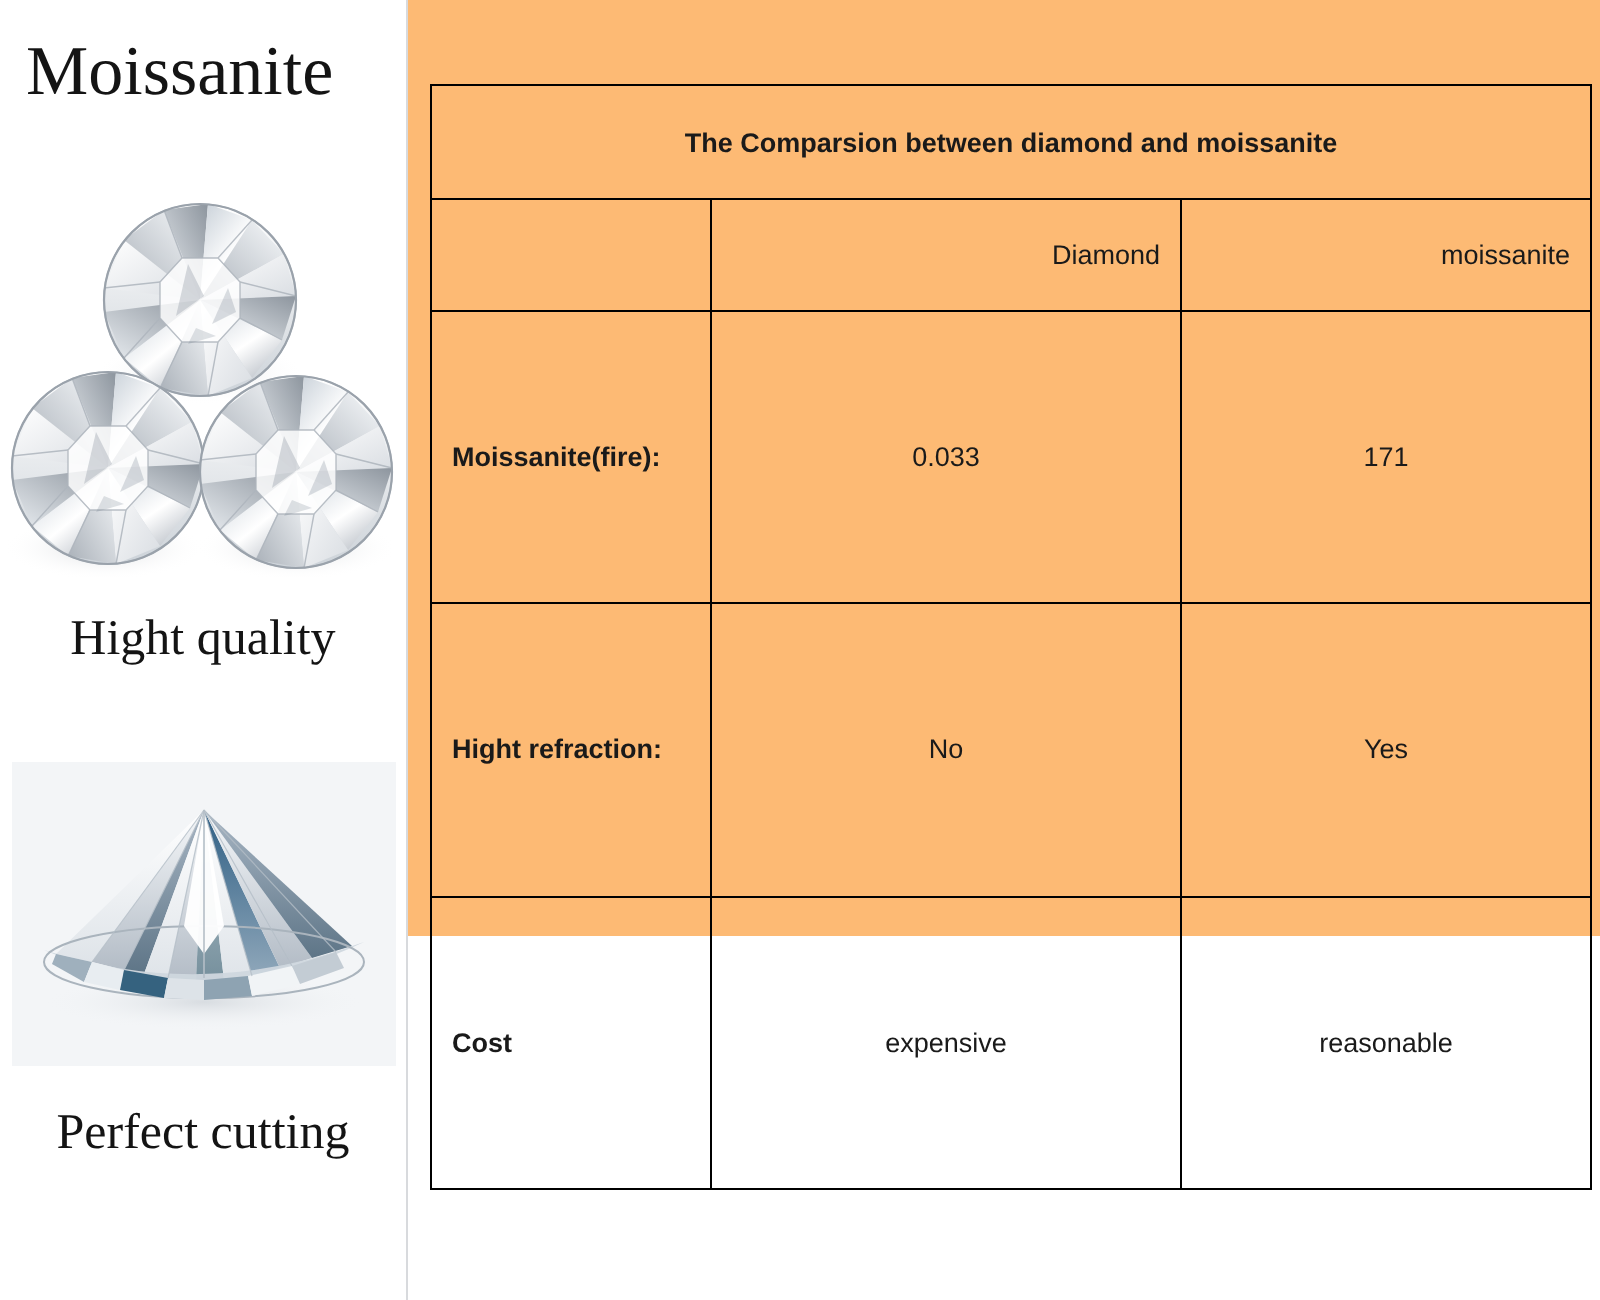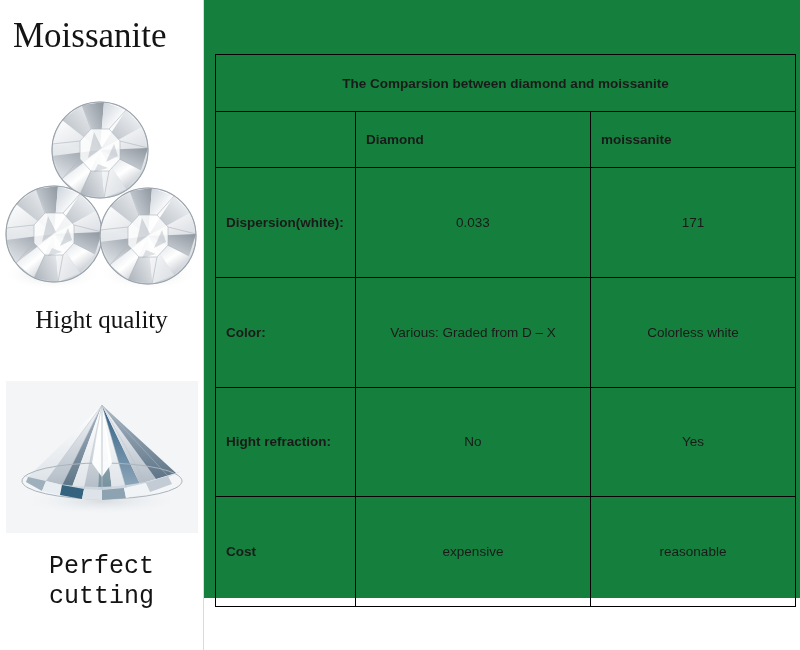--- a/index.html
+++ b/index.html
@@ -9,22 +9,22 @@
     width: 800px;
     height: 650px;
     background: #ffffff;
     font-family: "Liberation Sans", sans-serif;
     overflow: hidden;
   }
 
   #page {
     position: relative;
     width: 800px;
-    height: 598px;
-    background: #15803d;
+    height: 468px;
+    background: #fdba74;
   }
 
   
   #left-panel {
     position: absolute;
     left: 0;
     top: 0;
     width: 204px;
     height: 650px;
     background: #ffffff;
@@ -86,61 +86,60 @@
     background: #f3f5f7;
     overflow: hidden;
   }
 
   #caption-cutting {
     position: absolute;
     left: 0;
     top: 552px;
     width: 203px;
     text-align: center;
-    font-family: Liberation Mono, monospace;
+    font-family: Liberation Serif, serif;
     font-size: 25px;
     line-height: 30px;
     color: #141414;
   }
 
   
   #table-wrap {
     position: absolute;
     left: 215px;
     top: 42px;
     width: 580px;
     height: 553px;
   }
 
   table.cmp {
     width: 580px;
     height: 553px;
     border-collapse: collapse;
     table-layout: fixed;
-    margin-top: 12px;
   }
 
   table.cmp td {
     border: 1.5px solid #000000;
     padding: 0 10px;
     font-size: 13.5px;
     color: #1a1a1a;
     vertical-align: middle;
   }
 
   td.title-cell {
     text-align: center;
     font-weight: bold;
     font-size: 14px;
     height: 57px;
   }
 
   td.col-head {
-    text-align: left;
-    font-weight: bold;
+    text-align: right;
+    font-weight: normal;
     font-size: 14px;
     height: 56px;
   }
 
   td.col-head.blank { border-right: 1.5px solid #000; }
 
   td.row-label {
     font-weight: bold;
     font-size: 13.5px;
     text-align: left;
@@ -333,31 +332,26 @@
           <td class="title-cell" colspan="3">The Comparsion between diamond and moissanite</td>
         </tr>
         <tr>
           <td class="col-head blank"></td>
           <td class="col-head">Diamond</td>
           <td class="col-head">moissanite</td>
         </tr>
 
 
         <tr>
-          <td class="row-label">Dispersion(white):</td>
+          <td class="row-label">Moissanite(fire):</td>
           <td class="val">0.033</td>
           <td class="val">171</td>
         </tr>
 
 
-        <tr>
-          <td class="row-label">Color:</td>
-          <td class="val">Various: Graded from D – X</td>
-          <td class="val">Colorless white</td>
-        </tr>
 
 
 
         <tr>
           <td class="row-label">Hight refraction:</td>
           <td class="val">No</td>
           <td class="val">Yes</td>
         </tr>
 
         <tr>

